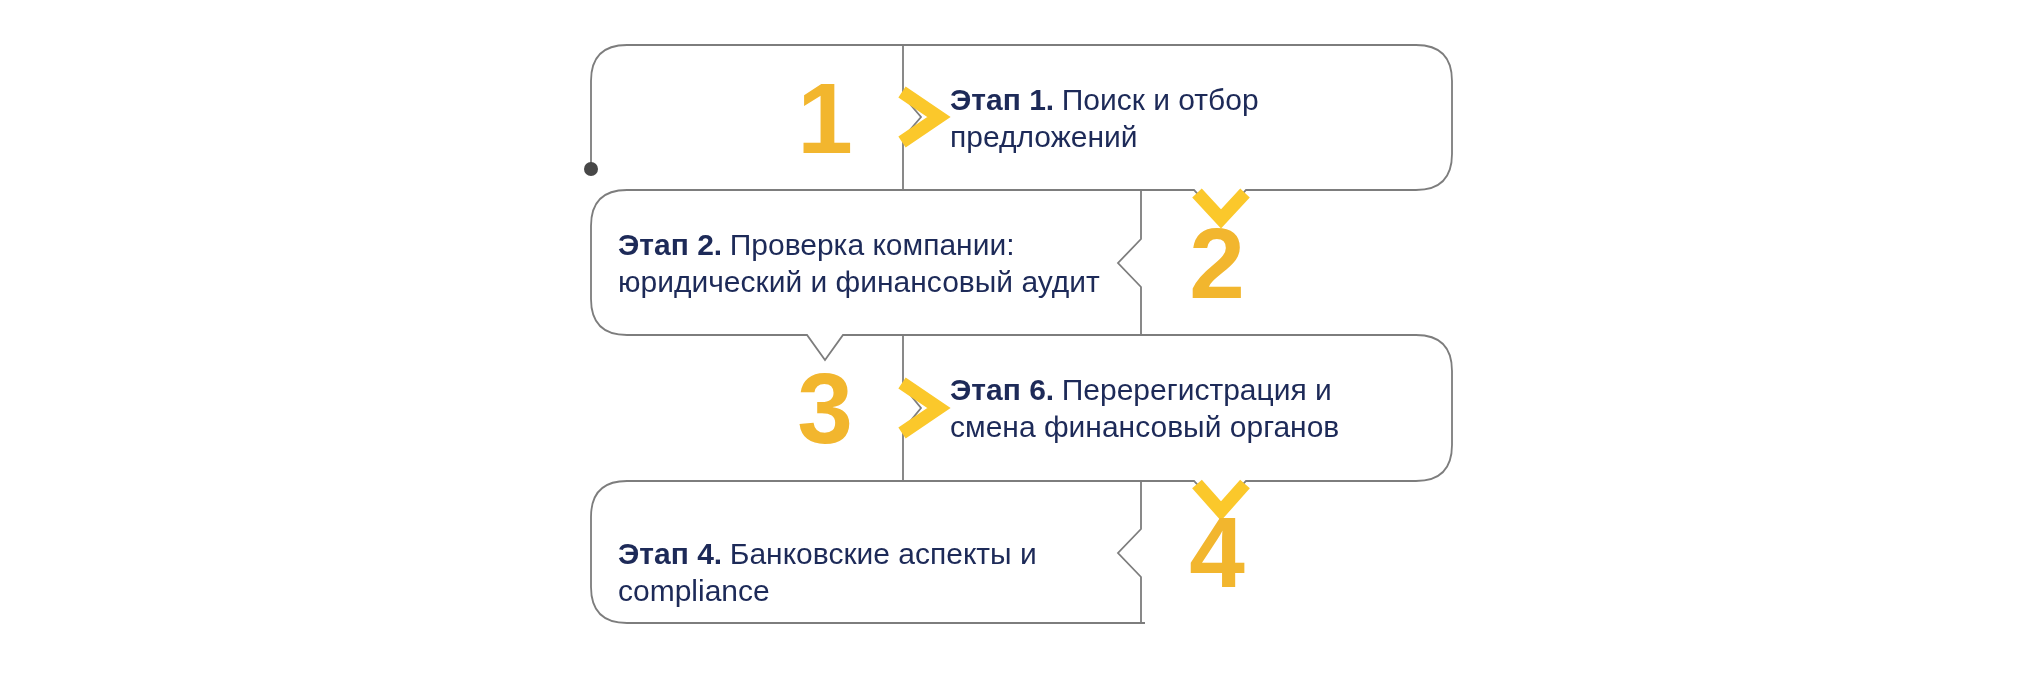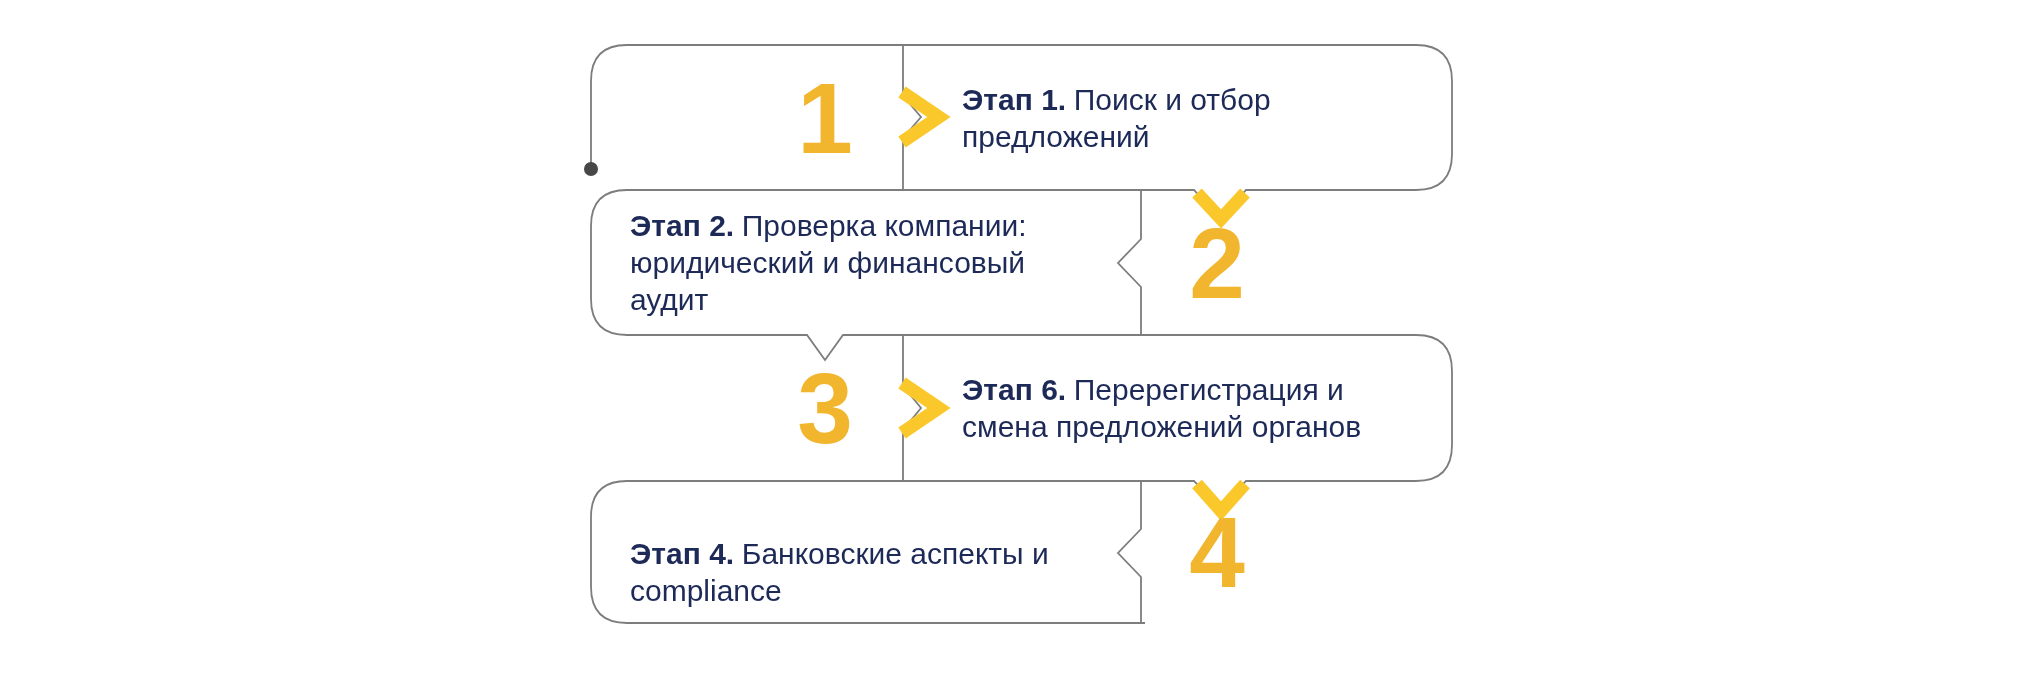--- a/index.html
+++ b/index.html
@@ -19,21 +19,21 @@
   .start-dot{fill:var(--dot-gray);stroke:none;}
   .num{
     position:absolute;width:200px;display:flex;align-items:center;justify-content:center;
     color:var(--number-yellow);font-size:100px;font-weight:800;line-height:1;
     letter-spacing:0;
   }
   .label{
     position:absolute;display:flex;align-items:center;
     color:var(--navy);font-size:30px;line-height:37px;font-weight:400;
   }
-  .label p{margin:12px;white-space:pre-line;}
+  .label p{margin:0;white-space:pre-line;}
   .label b{font-weight:700;margin-right:0.25em;white-space:normal;}
   
   .s1.num{left:725px;top:45px;height:145px;}
   .s2.num{left:1117px;top:190px;height:145px;}
   .s3.num{left:725px;top:335px;height:146px;}
   .s4.num{left:1117px;top:481px;height:142px;}
   .s1.label{left:950px;top:45px;height:145px;width:450px;}
   .s2.label{left:618px;top:190px;height:145px;width:500px;}
   .s3.label{left:950px;top:335px;height:146px;width:450px;}
   .s4.label{left:618px;top:481px;height:181px;width:500px;}
@@ -74,21 +74,21 @@
 
   <div class="num s2">2</div>
   <div class="label s2">
     <p><b>Этап 2.</b><span>Проверка компании:
 юридический и финансовый аудит</span></p>
   </div>
 
   <div class="num s3">3</div>
   <div class="label s3">
     <p><b>Этап 6.</b><span>Перерегистрация и
-смена предложений органов</span></p>
+смена финансовый органов</span></p>
   </div>
 
   <div class="num s4">4</div>
   <div class="label s4">
     <p><b>Этап 4.</b><span>Банковские аспекты и
 compliance</span></p>
   </div>
 
 </div>
 

